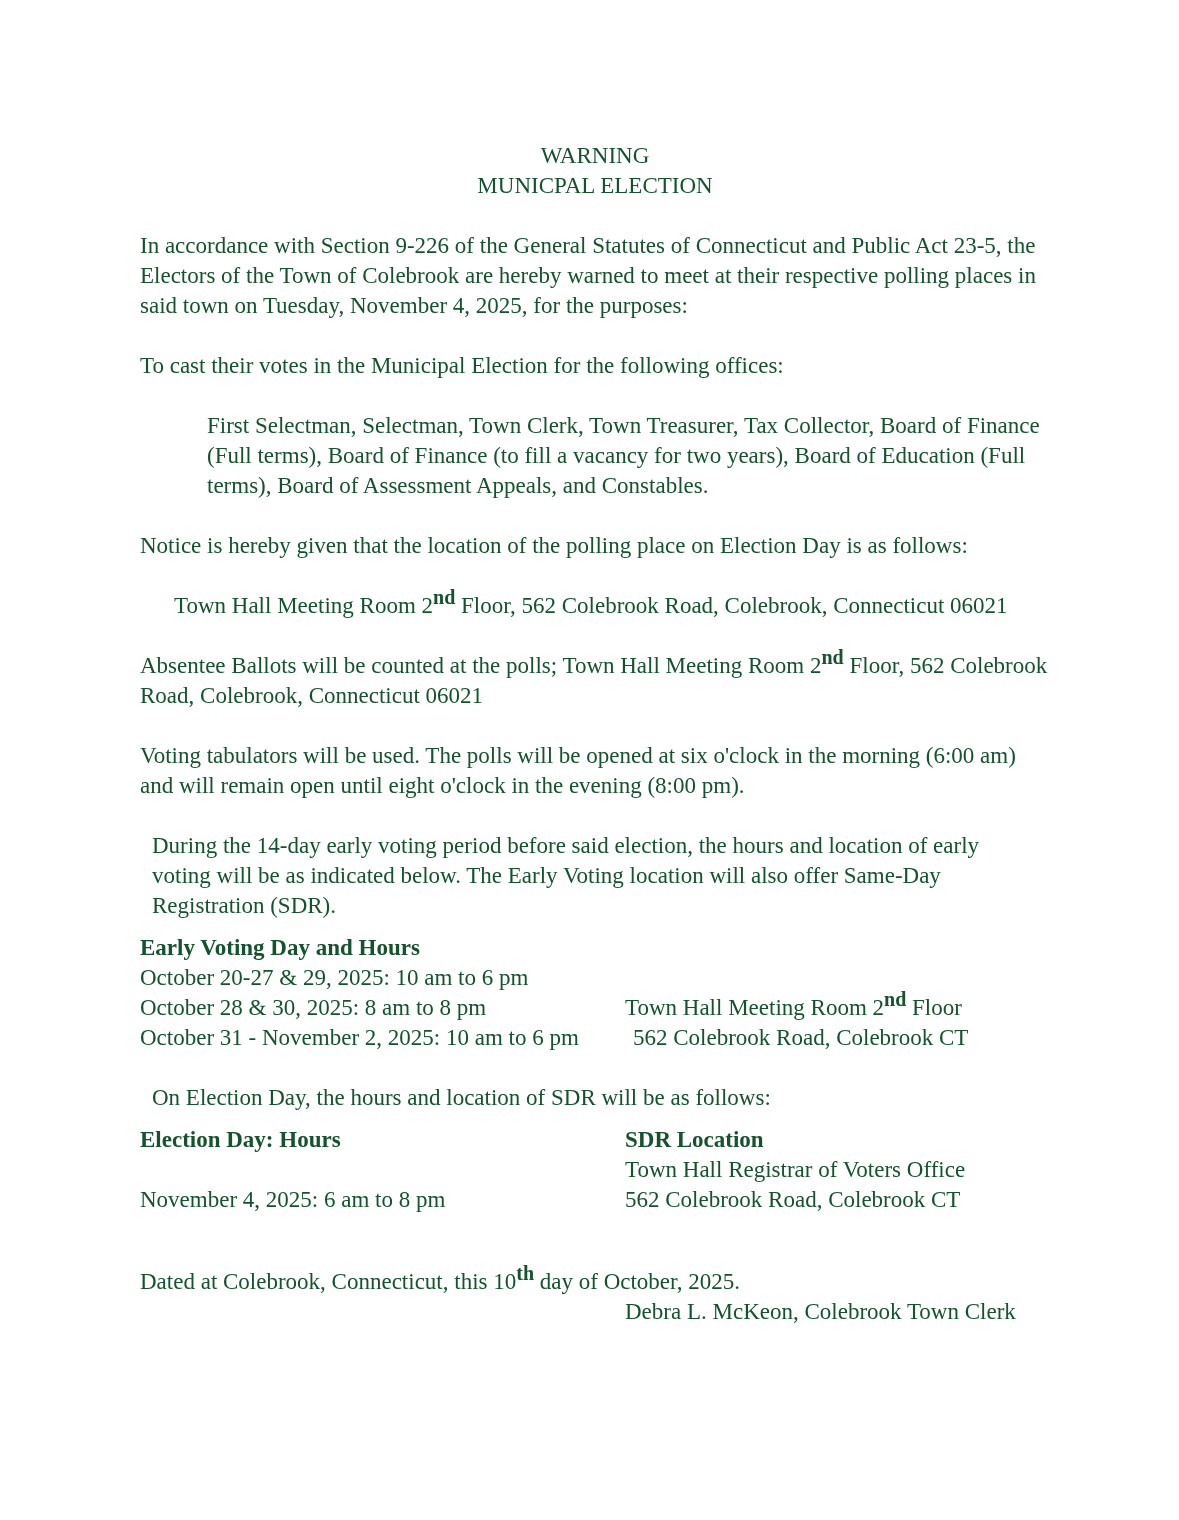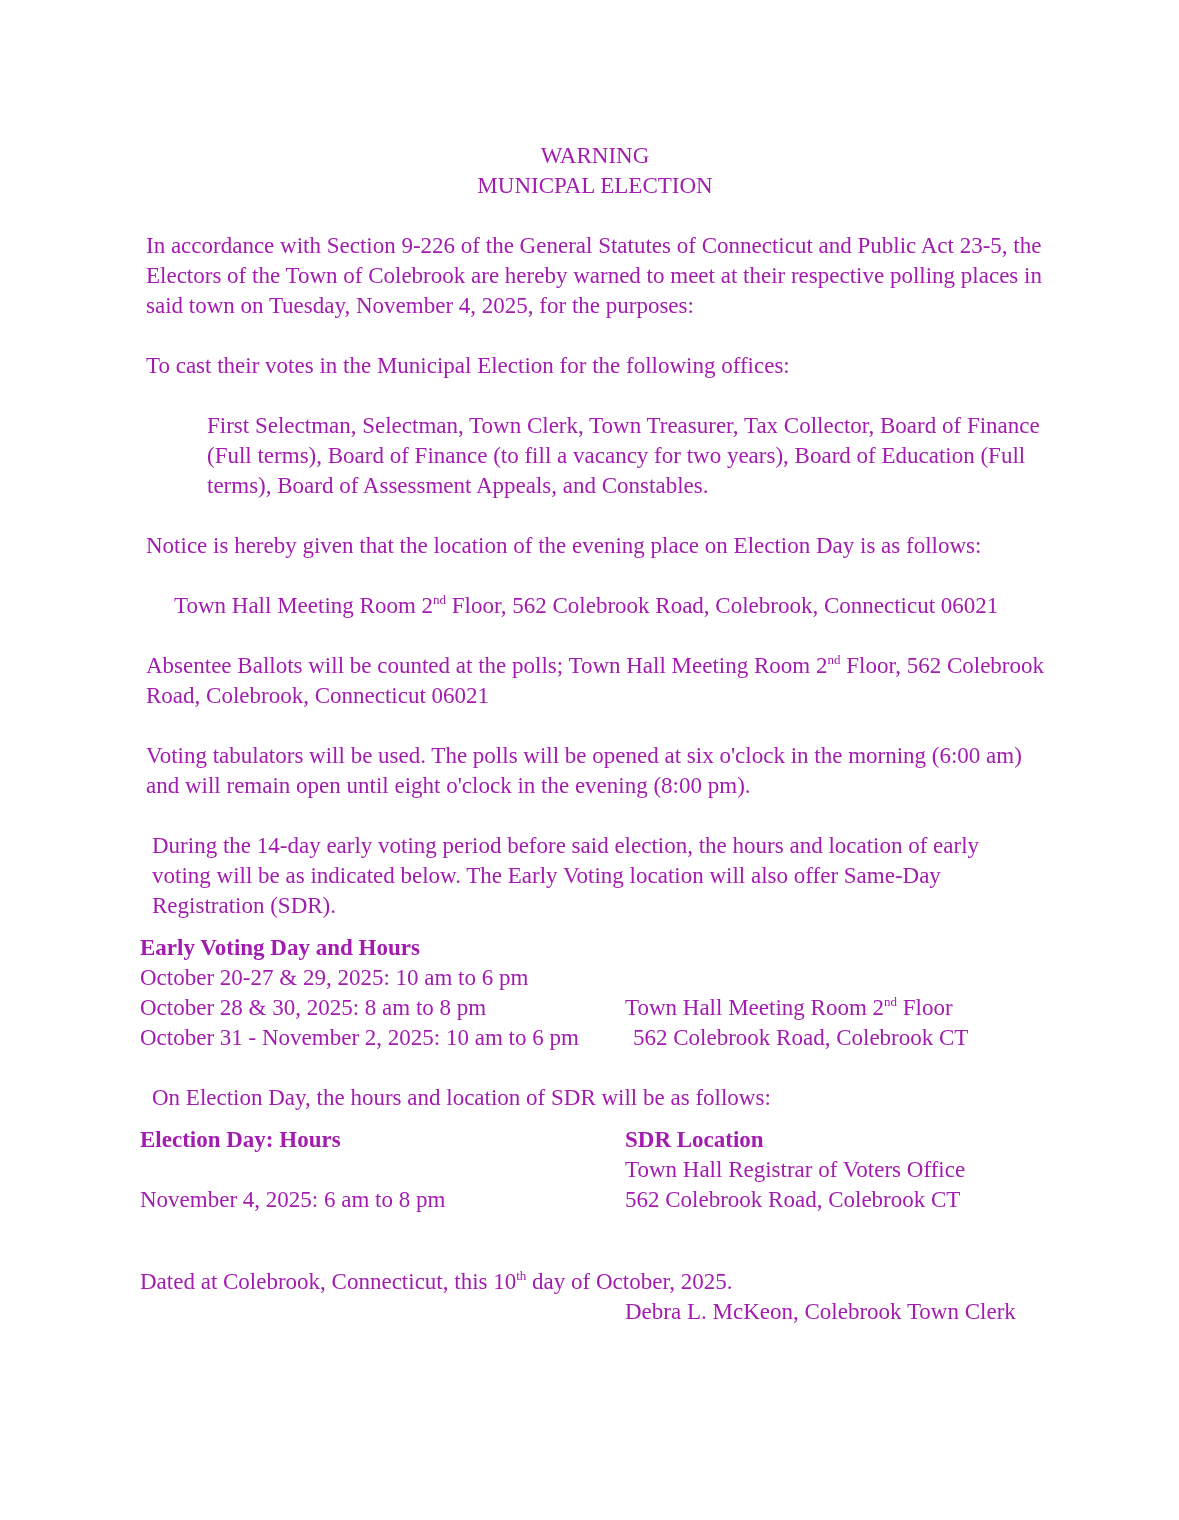--- a/index.html
+++ b/index.html
@@ -5,54 +5,55 @@
   html, body {
     margin: 0;
     padding: 0;
     background: #ffffff;
   }
   .page {
     position: relative;
     width: 1179px;
     height: 1520px;
     background: #ffffff;
-    color: #a21caf;
+    color: #14532d;
     font-family: "Liberation Serif", "DejaVu Serif", serif;
     font-size: 23px;
     line-height: 30px;
     overflow: hidden;
   }
   .content {
     position: absolute;
     left: 140px;
     top: 141px;
     width: 910px;
   }
   .doc-header {
     text-align: center;
     margin-bottom: 30px;
   }
   .para {
-    margin: 0 0 30px 6px;
+    margin: 0 0 30px 0;
   }
   .para-tight {
     margin: 12px;
   }
   .offices-block {
     margin: 0 0 30px 0;
     padding-left: 67px;
   }
   .polling-line {
     margin: 0 0 30px 0;
     padding-left: 34px;
   }
   sup {
-    font-size: 13px;
+    font-size: 20px;
     line-height: 0;
     vertical-align: super;
+    font-weight: bold;
   }
   .two-col {
     display: flex;
     flex-direction: row;
     align-items: flex-end;
   }
   .col-left {
     width: 485px;
     flex: 0 0 485px;
   }
@@ -85,21 +86,21 @@
       <div>WARNING</div>
       <div>MUNICPAL ELECTION</div>
     </div>
 
     <p class="para">In accordance with Section 9-226 of the General Statutes of Connecticut and Public Act 23-5, the Electors of the Town of Colebrook are hereby warned to meet at their respective polling places in said town on Tuesday, November 4, 2025, for the purposes:</p>
 
     <p class="para">To cast their votes in the Municipal Election for the following offices:</p>
 
     <p class="offices-block">First Selectman, Selectman, Town Clerk, Town Treasurer, Tax Collector, Board of Finance (Full terms), Board of Finance (to fill a vacancy for two years), Board of Education (Full terms), Board of Assessment Appeals, and Constables.</p>
 
-    <p class="para">Notice is hereby given that the location of the evening place on Election Day is as follows:</p>
+    <p class="para">Notice is hereby given that the location of the polling place on Election Day is as follows:</p>
 
     <p class="polling-line"><span>Town Hall Meeting Room 2</span><sup>nd</sup><span> Floor, 562 Colebrook Road, Colebrook, Connecticut 06021</span></p>
 
     <p class="para"><span>Absentee Ballots will be counted at the polls; Town Hall Meeting Room 2</span><sup>nd</sup><span> Floor, 562 Colebrook Road, Colebrook, Connecticut 06021</span></p>
 
     <p class="para">Voting tabulators will be used.  The polls will be opened at six o'clock in the morning (6:00 am) and will remain open until eight o'clock in the evening (8:00 pm).</p>
 
     <p class="para-tight">During the 14-day early voting period before said election, the hours and location of early voting will be as indicated below. The Early Voting location will also offer Same-Day Registration (SDR).</p>
 
     <div class="table-block">

